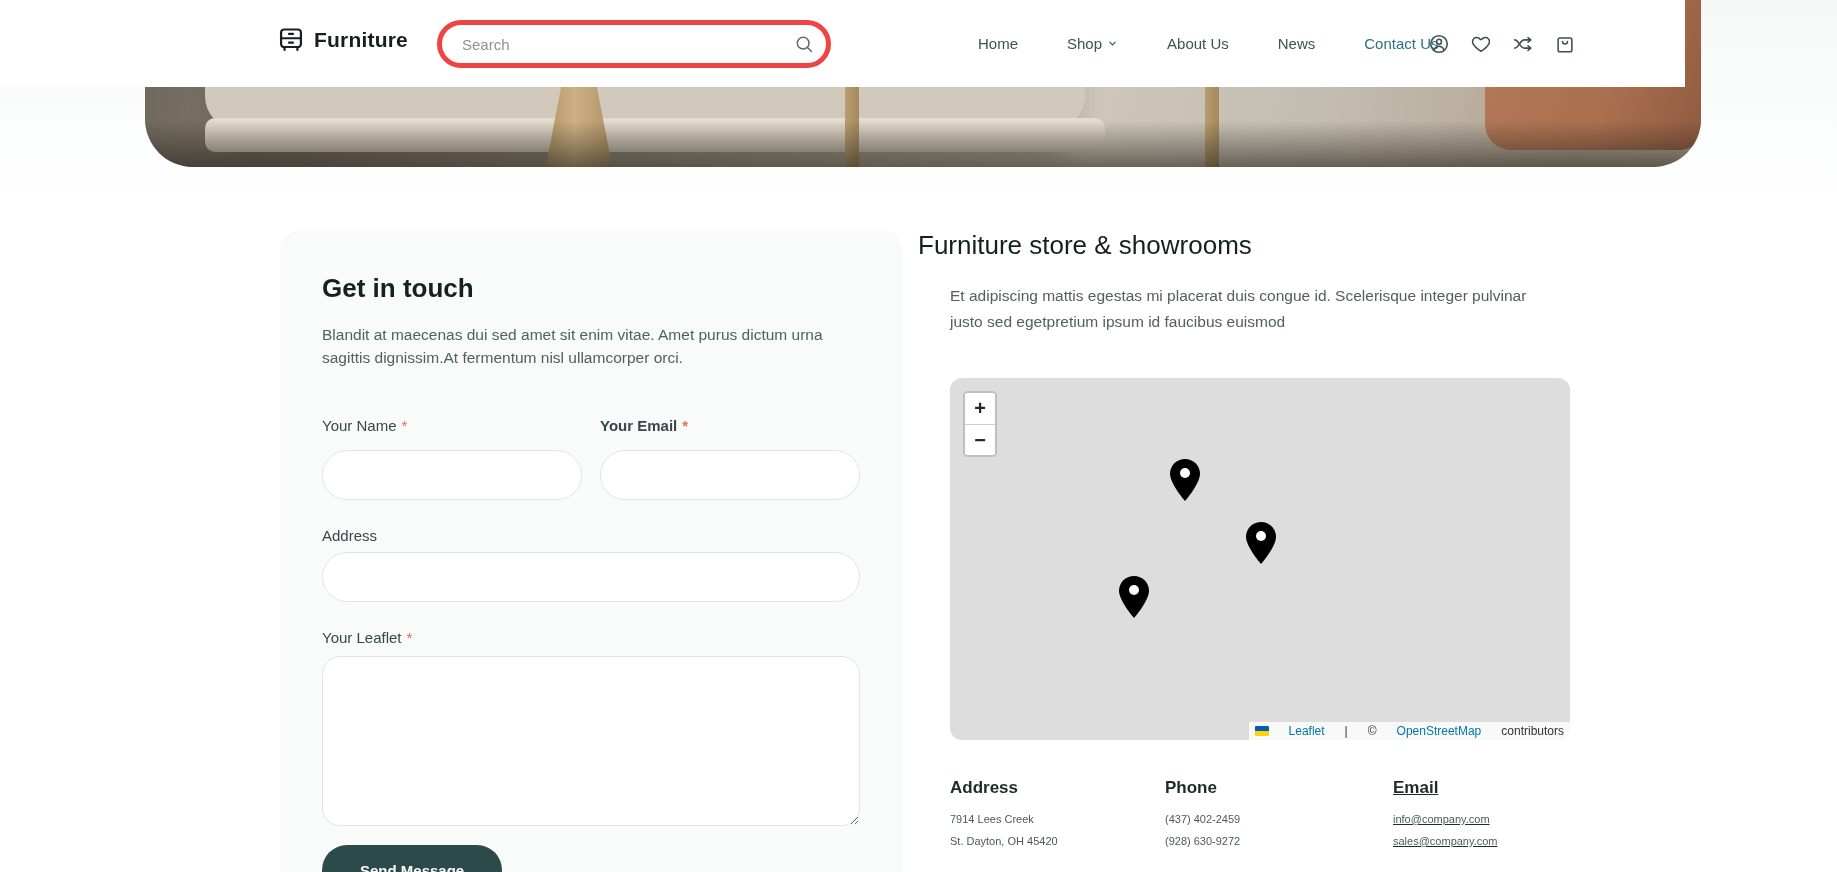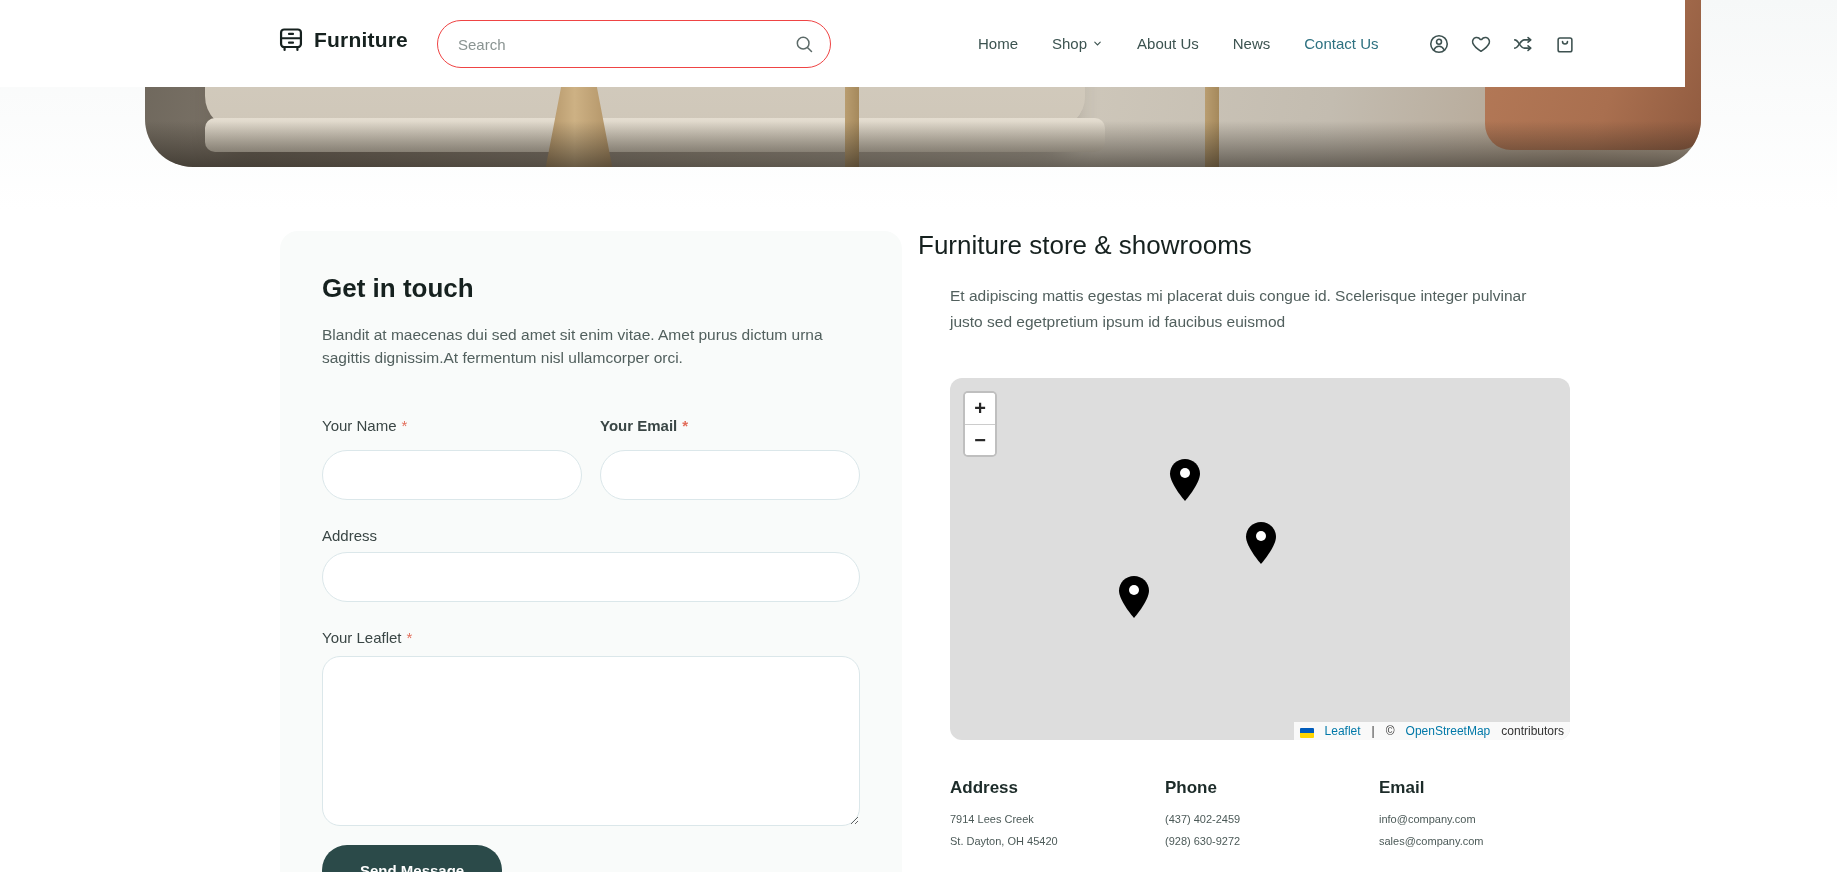--- a/index.html
+++ b/index.html
@@ -13,27 +13,27 @@
   
   .header {
     position:absolute; top:0; left:0; width:1685px; height:87px;
     background:#ffffff; z-index:20;
   }
   .brand { position:absolute; left:277px; top:26px; display:flex; align-items:center; gap:9px; cursor:pointer; }
   .brand svg { display:block; }
   .brand-name { font-size:21px; font-weight:700; color:#16211f; letter-spacing:.2px; }
   .search-wrap { position:absolute; left:437px; top:20px; width:394px; height:48px; }
   .search-input {
-    width:100%; height:100%; border:1px solid #ef4444; border-radius:24px;
+    width:100%; height:100%; border:5px solid #ef4444; border-radius:24px;
     padding:0 46px 0 20px; font-size:15px; color:#c2410c; outline:none;
     font-family:"Liberation Sans", sans-serif; background:#fff;
   }
   .search-input::placeholder { color:#8a9492; }
   .search-icon { position:absolute; right:17px; top:14px; }
-  .nav { position:absolute; left:978px; top:0; height:87px; display:flex; align-items:center; gap:34px; }
+  .nav { position:absolute; left:978px; top:0; height:87px; display:flex; align-items:center; gap:49px; }
   .nav-item { display:flex; align-items:center; gap:5px; font-size:15px; color:#3c5350; text-decoration:none; cursor:pointer; }
   .nav-item.active { color:#2d7180; }
   .hdr-icons { position:absolute; left:1428px; top:0; height:87px; display:flex; align-items:center; gap:20px; }
   .hdr-icon { width:22px; height:22px; color:#3d5150; cursor:pointer; display:flex; align-items:center; justify-content:center; }
   
   .hero {
     position:absolute; left:145px; top:0; width:1556px; height:167px;
     border-radius:0 0 48px 48px; overflow:hidden; z-index:5;
     background:linear-gradient(100deg,#6e675c 0%,#8c8276 16%,#b4ab9d 38%,#cfc8bb 58%,#c3bcb0 76%,#b2a391 92%,#b7aa99 100%);
   }
@@ -91,31 +91,31 @@
     background:#fff; border:2px solid rgba(0,0,0,.25); border-radius:5px; overflow:hidden;
   }
   .zoom-btn {
     width:100%; height:31px; display:flex; align-items:center; justify-content:center;
     font-size:20px; font-weight:700; color:#262626; cursor:pointer; background:#fff;
   }
   .zoom-btn + .zoom-btn { border-top:1px solid #ccc; }
   .map-marker { position:absolute; width:34px; height:44px; margin-left:-17px; margin-top:-15px; cursor:pointer; }
   .attribution {
     position:absolute; right:0; bottom:0; background:rgba(255,255,255,.82);
-    font-size:12px; color:#333; padding:2px 6px 2px 6px; display:flex; align-items:flex-end; gap:11px;
+    font-size:12px; color:#333; padding:2px 6px 2px 6px; display:flex; align-items:center; gap:20px;
     white-space:nowrap;
   }
   .attribution a { color:#0078A8; text-decoration:none; cursor:pointer; }
   .ua-flag { display:inline-block; width:14px; height:10px; background:linear-gradient(#005BBB 50%, #FFD500 50%); border-radius:1px; }
   
   .contact-info { position:absolute; left:950px; top:778px; width:620px; z-index:6; }
   .ci-col { position:absolute; top:0; }
   .ci-col.c0 { left:0; }
   .ci-col.c1 { left:215px; }
-  .ci-col.c2 { left:429px; }
+  .ci-col.c2 { left:443px;text-decoration:underline; }
   .ci-head { font-size:17px; font-weight:700; color:#1c2b29; margin-bottom:10px; }
   .ci-line { font-size:11px; color:#4c5a58; line-height:22px; }
 </style>
 </head>
 <body>
 
 <div class="hero">
   <div class="sofa"></div>
   <div class="sofa-seat"></div>
   <div class="stool"></div>

